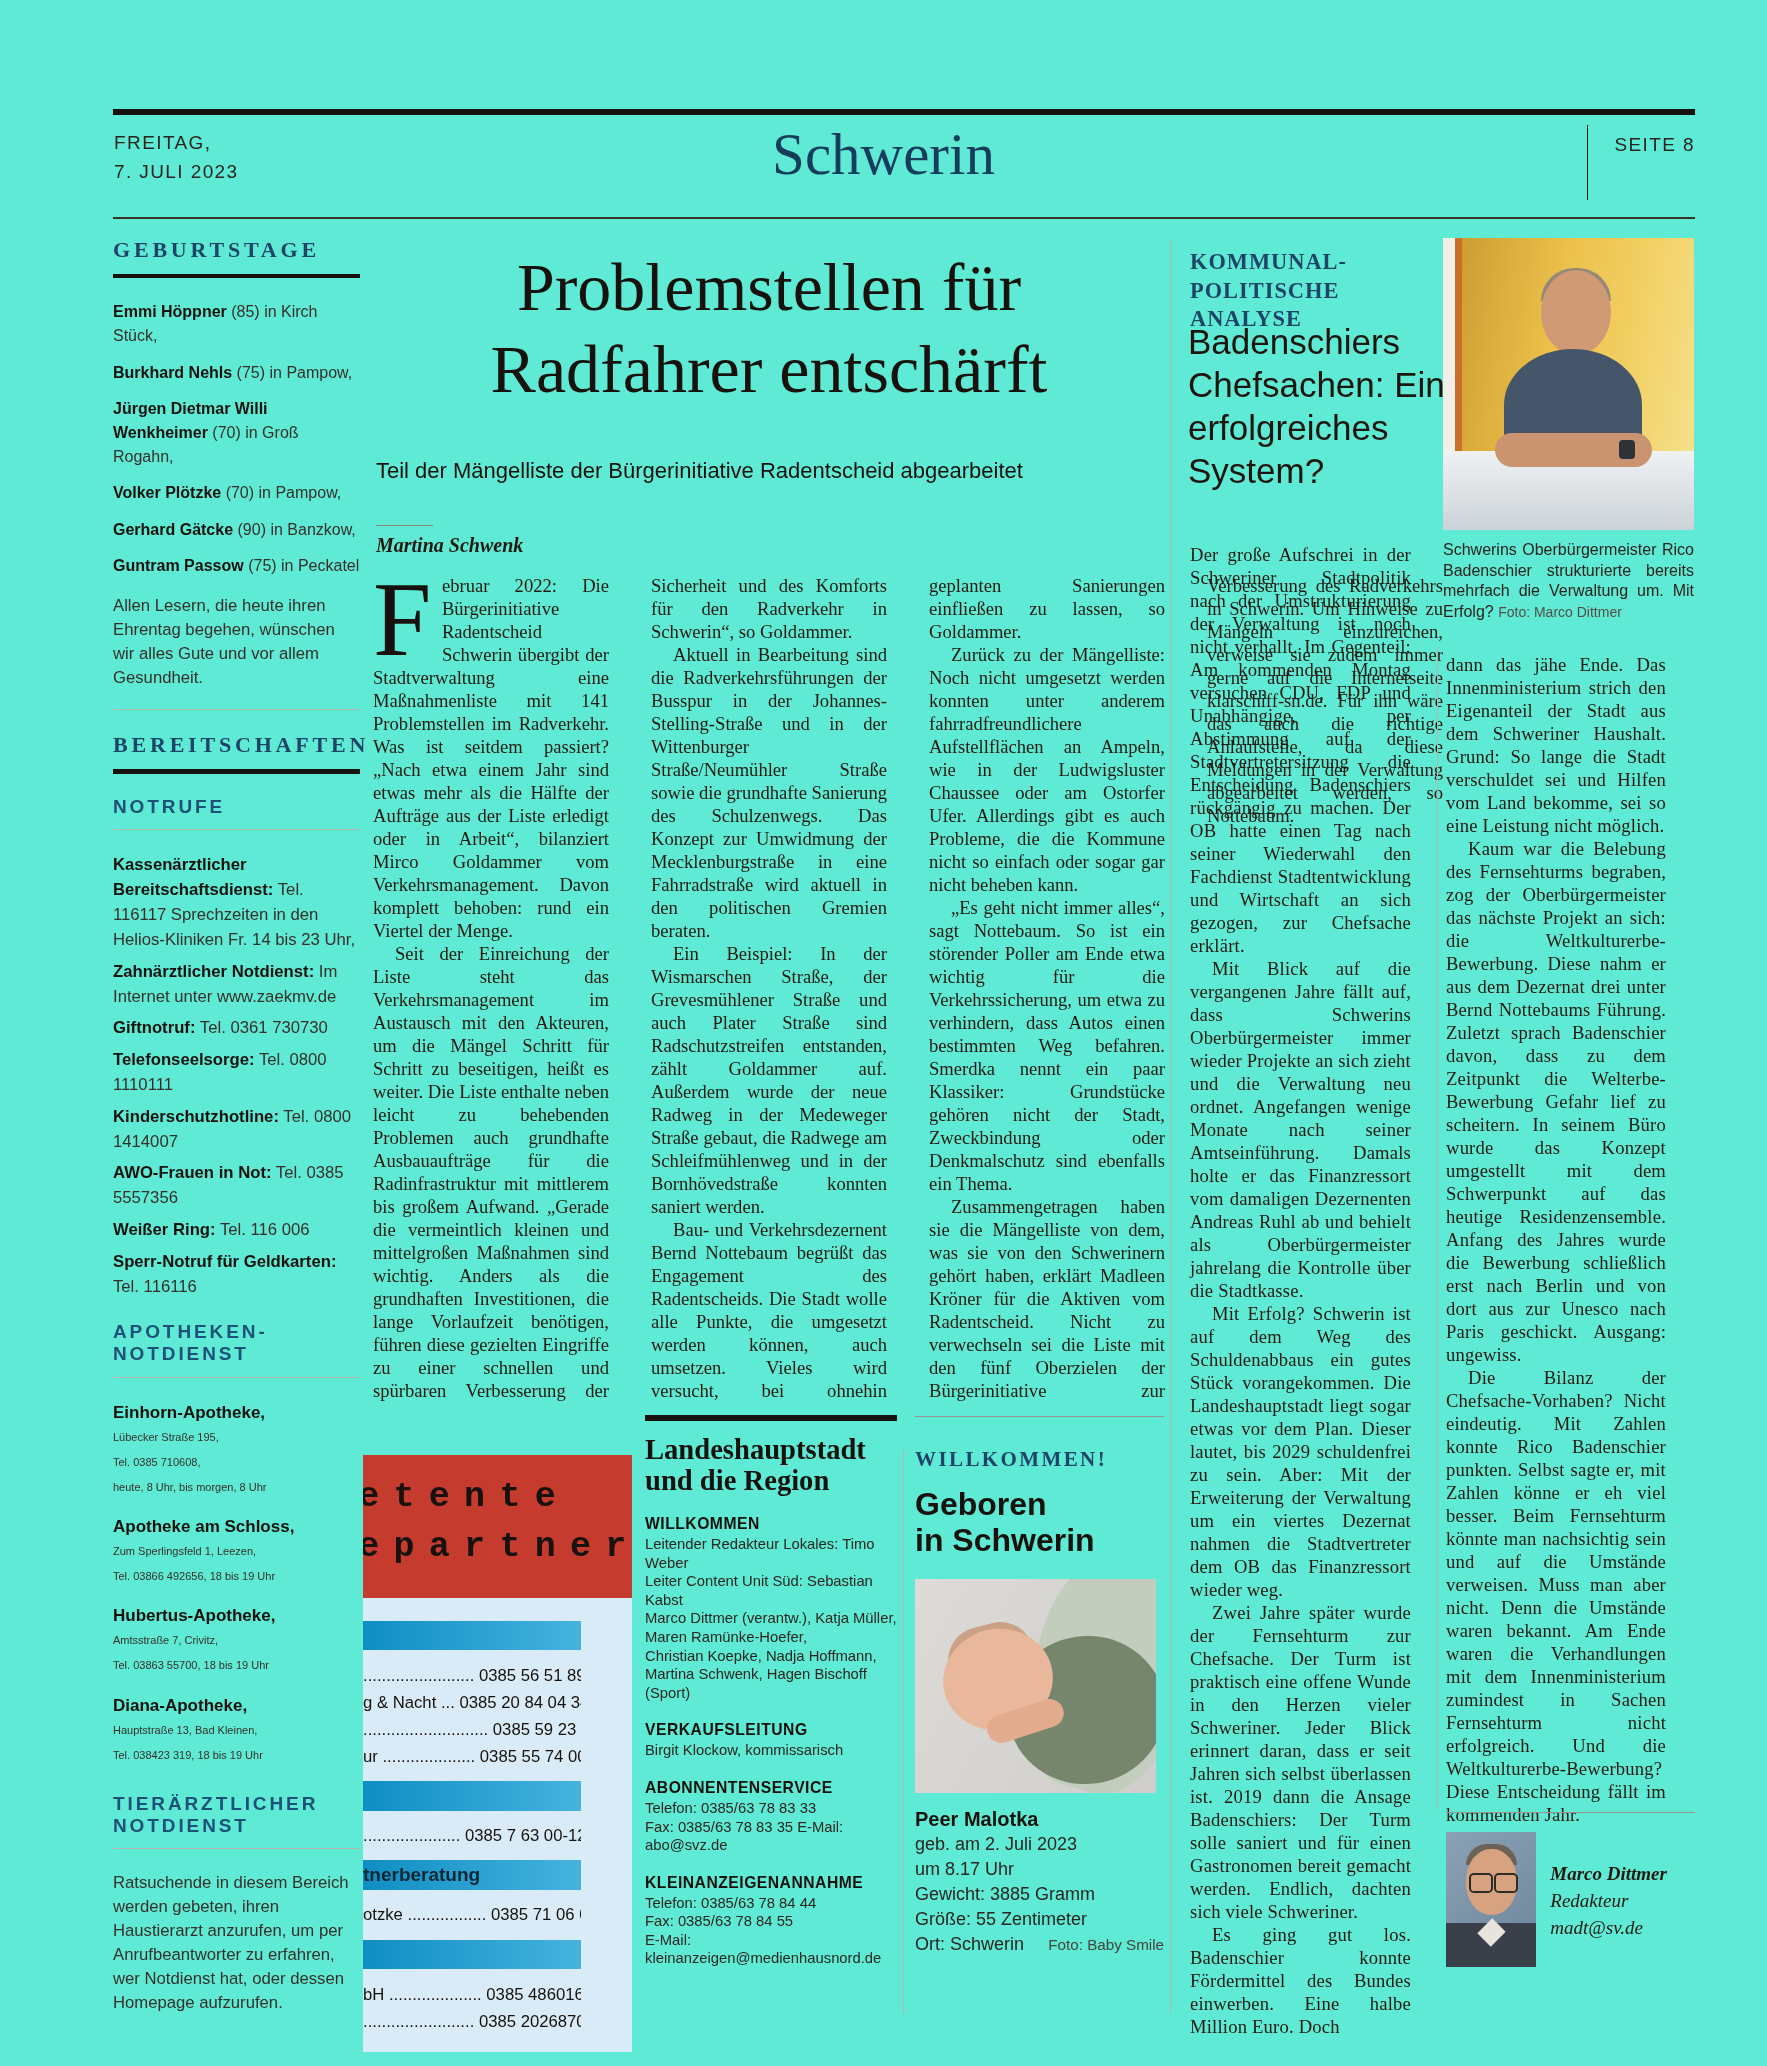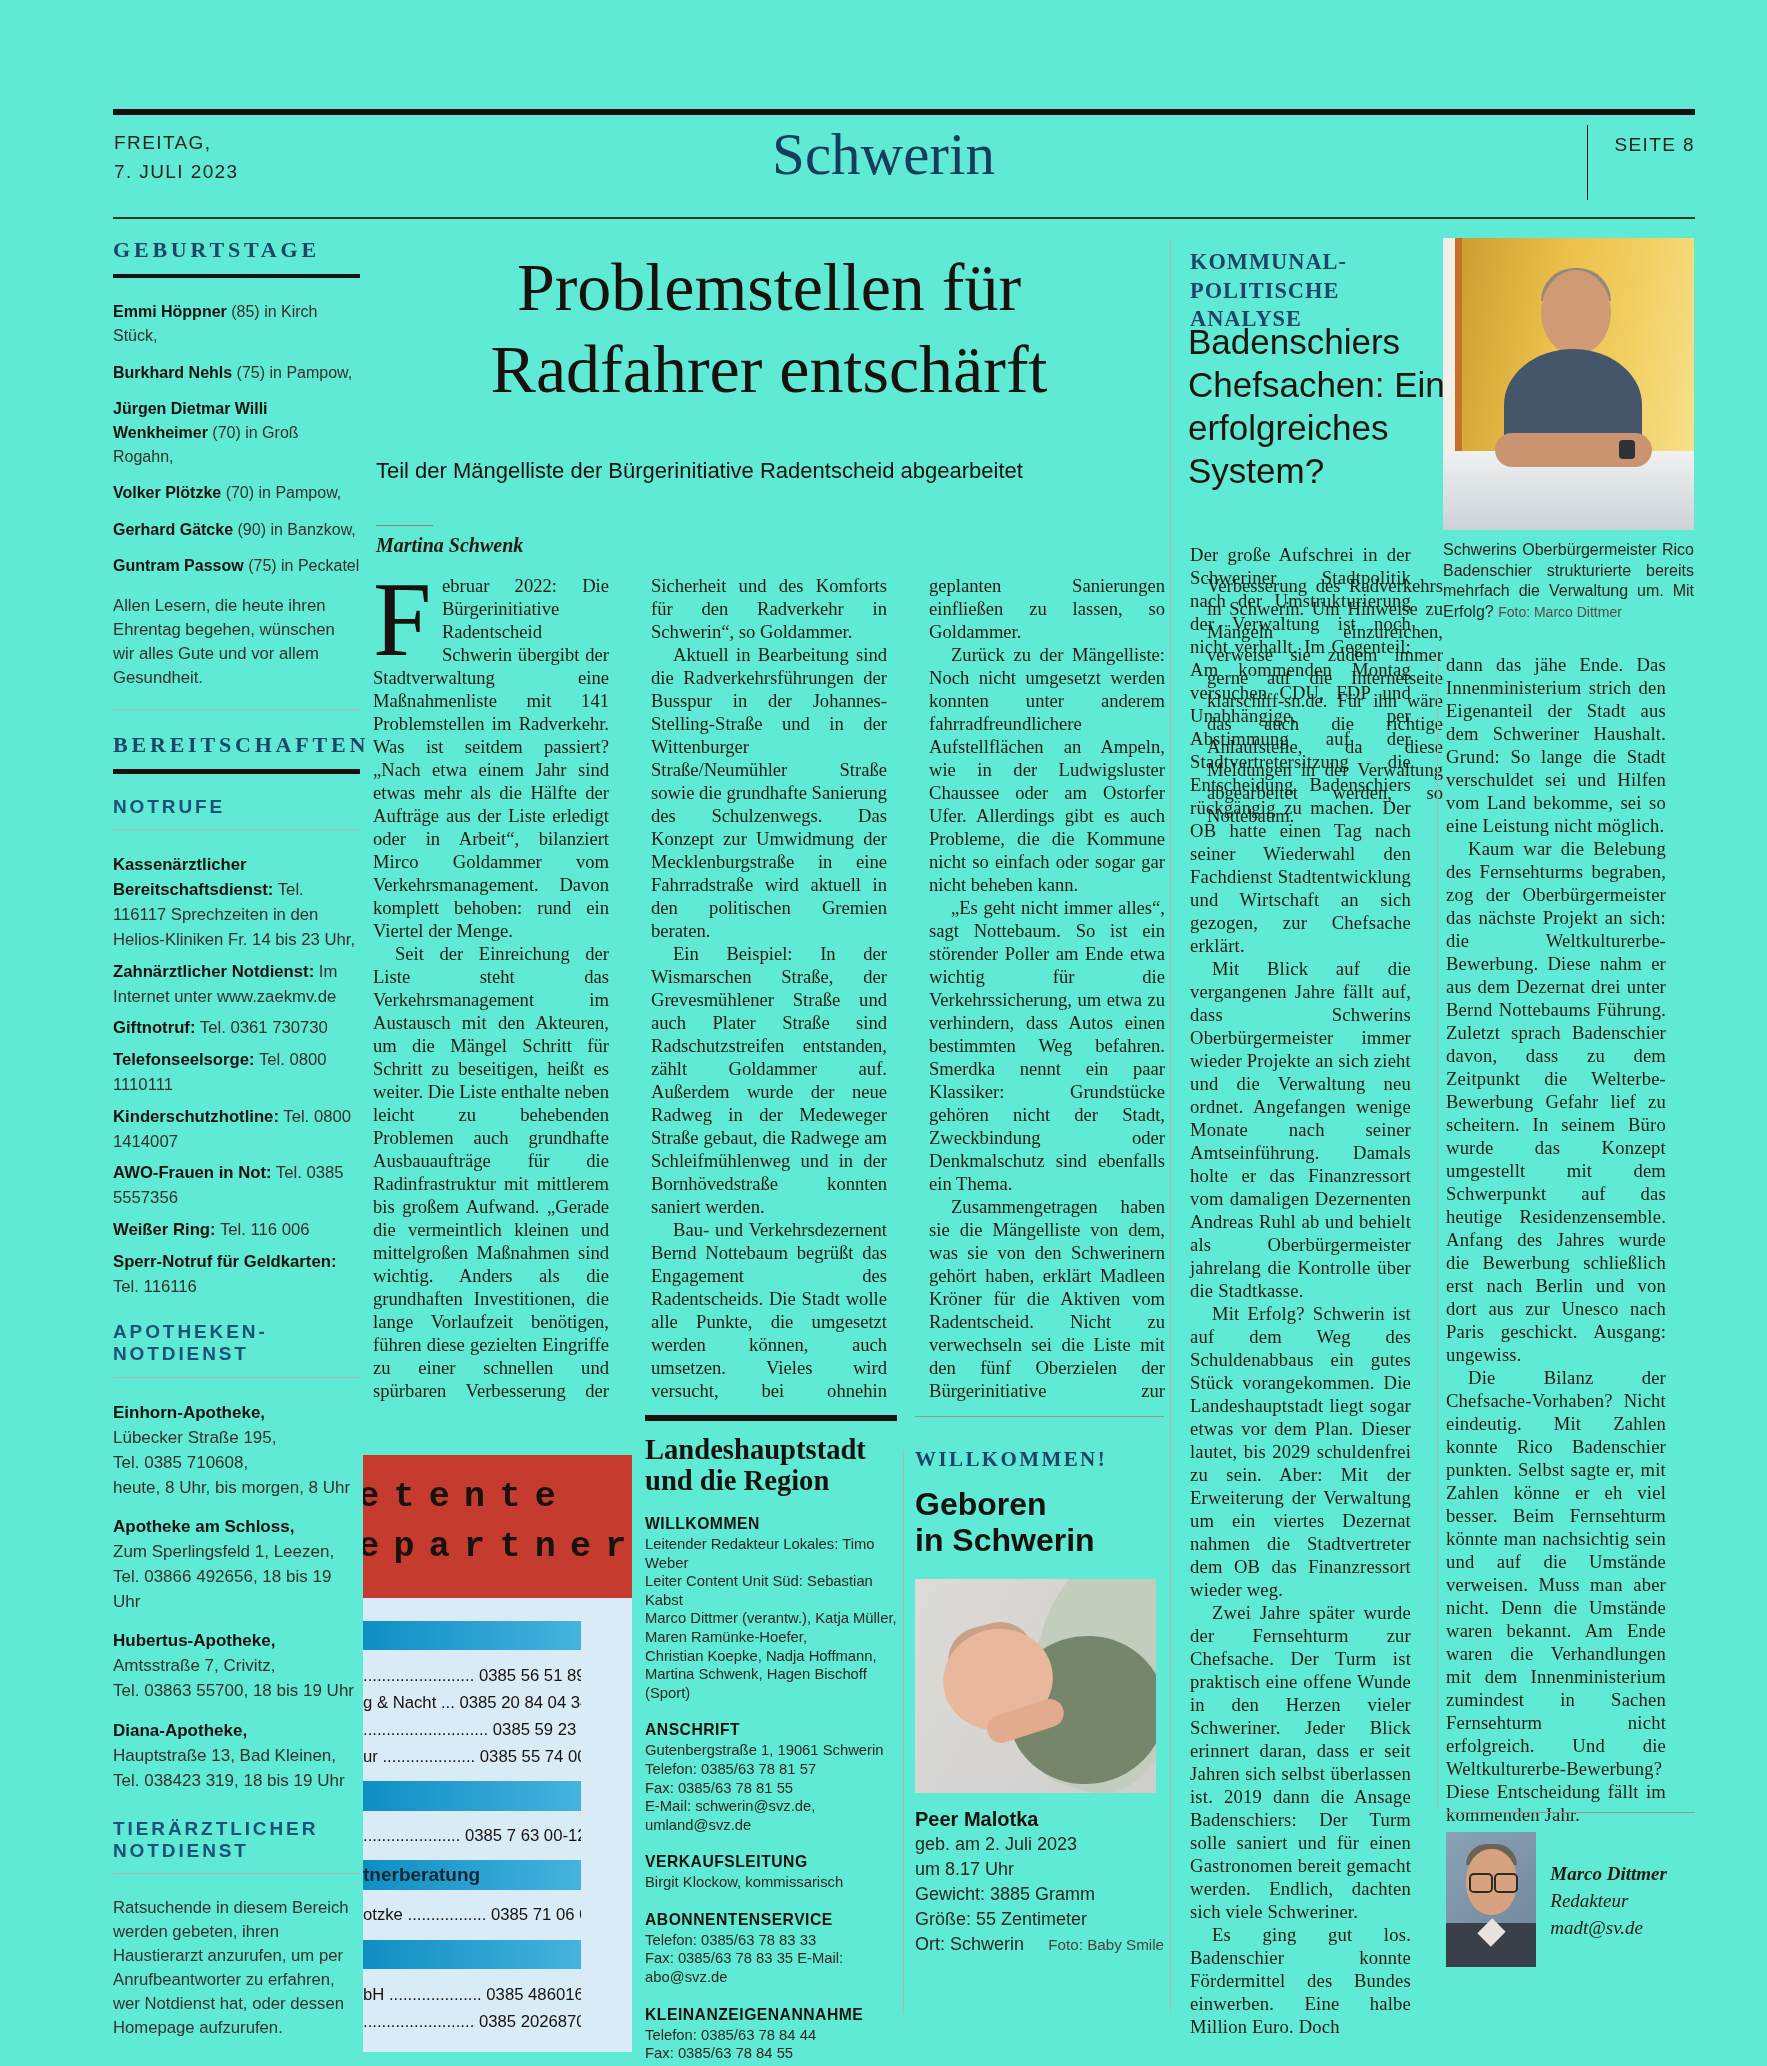--- a/index.html
+++ b/index.html
@@ -29,21 +29,21 @@
         color:#37302a;margin-bottom:12.4px;}
   .bday b{color:#17120d;}
   .rail-note{font-family:"Liberation Sans",sans-serif;font-size:16.7px;line-height:24px;
              color:#37302a;margin-top:16px;}
   .notruf{font-family:"Liberation Sans",sans-serif;font-size:16.7px;line-height:25px;
           color:#37302a;margin-bottom:6.7px;}
   .notruf b{color:#17120d;}
   .apo{margin-bottom:14.3px;}
   .apo-name{font-family:"Liberation Sans",sans-serif;font-weight:bold;font-size:17px;
             line-height:25px;color:#17120d;}
-  .apo-line{font-family:"Liberation Sans",sans-serif;font-size:17px;line-height:25px;color:#37302a;}
+  .apo-line{font-family:"Liberation Sans",sans-serif;font-size:11px;line-height:25px;color:#37302a;}
 
   
   .headline{position:absolute;left:373px;top:246px;width:792px;text-align:center;
             font-size:68px;line-height:82px;color:#17120d;}
   .deck{position:absolute;left:376px;top:458px;width:788px;font-family:"Liberation Sans",sans-serif;
         font-size:22px;color:#18120c;}
   .byline-rule{position:absolute;left:376px;top:525px;width:57px;height:1.4px;background:#8d8377;}
   .byline{position:absolute;left:376px;top:534px;font-size:20px;font-weight:bold;font-style:italic;}
   .main-body{position:absolute;left:373px;top:574px;width:792px;height:842px;
              column-count:3;column-gap:42px;font-size:18.6px;line-height:23px;
@@ -298,27 +298,20 @@
     <div class="imp-section">
       <div class="imp-head">WILLKOMMEN</div>
       <div class="imp-line">Leitender Redakteur Lokales: Timo Weber</div>
       <div class="imp-line">Leiter Content Unit Süd: Sebastian Kabst</div>
       <div class="imp-line">Marco Dittmer (verantw.), Katja Müller,</div>
       <div class="imp-line">Maren Ramünke-Hoefer,</div>
       <div class="imp-line">Christian Koepke, Nadja Hoffmann,</div>
       <div class="imp-line">Martina Schwenk, Hagen Bischoff (Sport)</div>
     </div>
     <div class="imp-section">
-      <div class="imp-head">ANSCHRIFT</div>
-      <div class="imp-line">Gutenbergstraße 1, 19061 Schwerin</div>
-      <div class="imp-line">Telefon: 0385/63 78 81 57</div>
-      <div class="imp-line">Fax: 0385/63 78 81 55</div>
-      <div class="imp-line">E-Mail: schwerin@svz.de, umland@svz.de</div>
-    </div>
-    <div class="imp-section">
       <div class="imp-head">VERKAUFSLEITUNG</div>
       <div class="imp-line">Birgit Klockow, kommissarisch</div>
     </div>
     <div class="imp-section">
       <div class="imp-head">ABONNENTENSERVICE</div>
       <div class="imp-line">Telefon: 0385/63 78 83 33</div>
       <div class="imp-line">Fax: 0385/63 78 83 35 E-Mail: abo@svz.de</div>
     </div>
     <div class="imp-section">
       <div class="imp-head">KLEINANZEIGENANNAHME</div>

